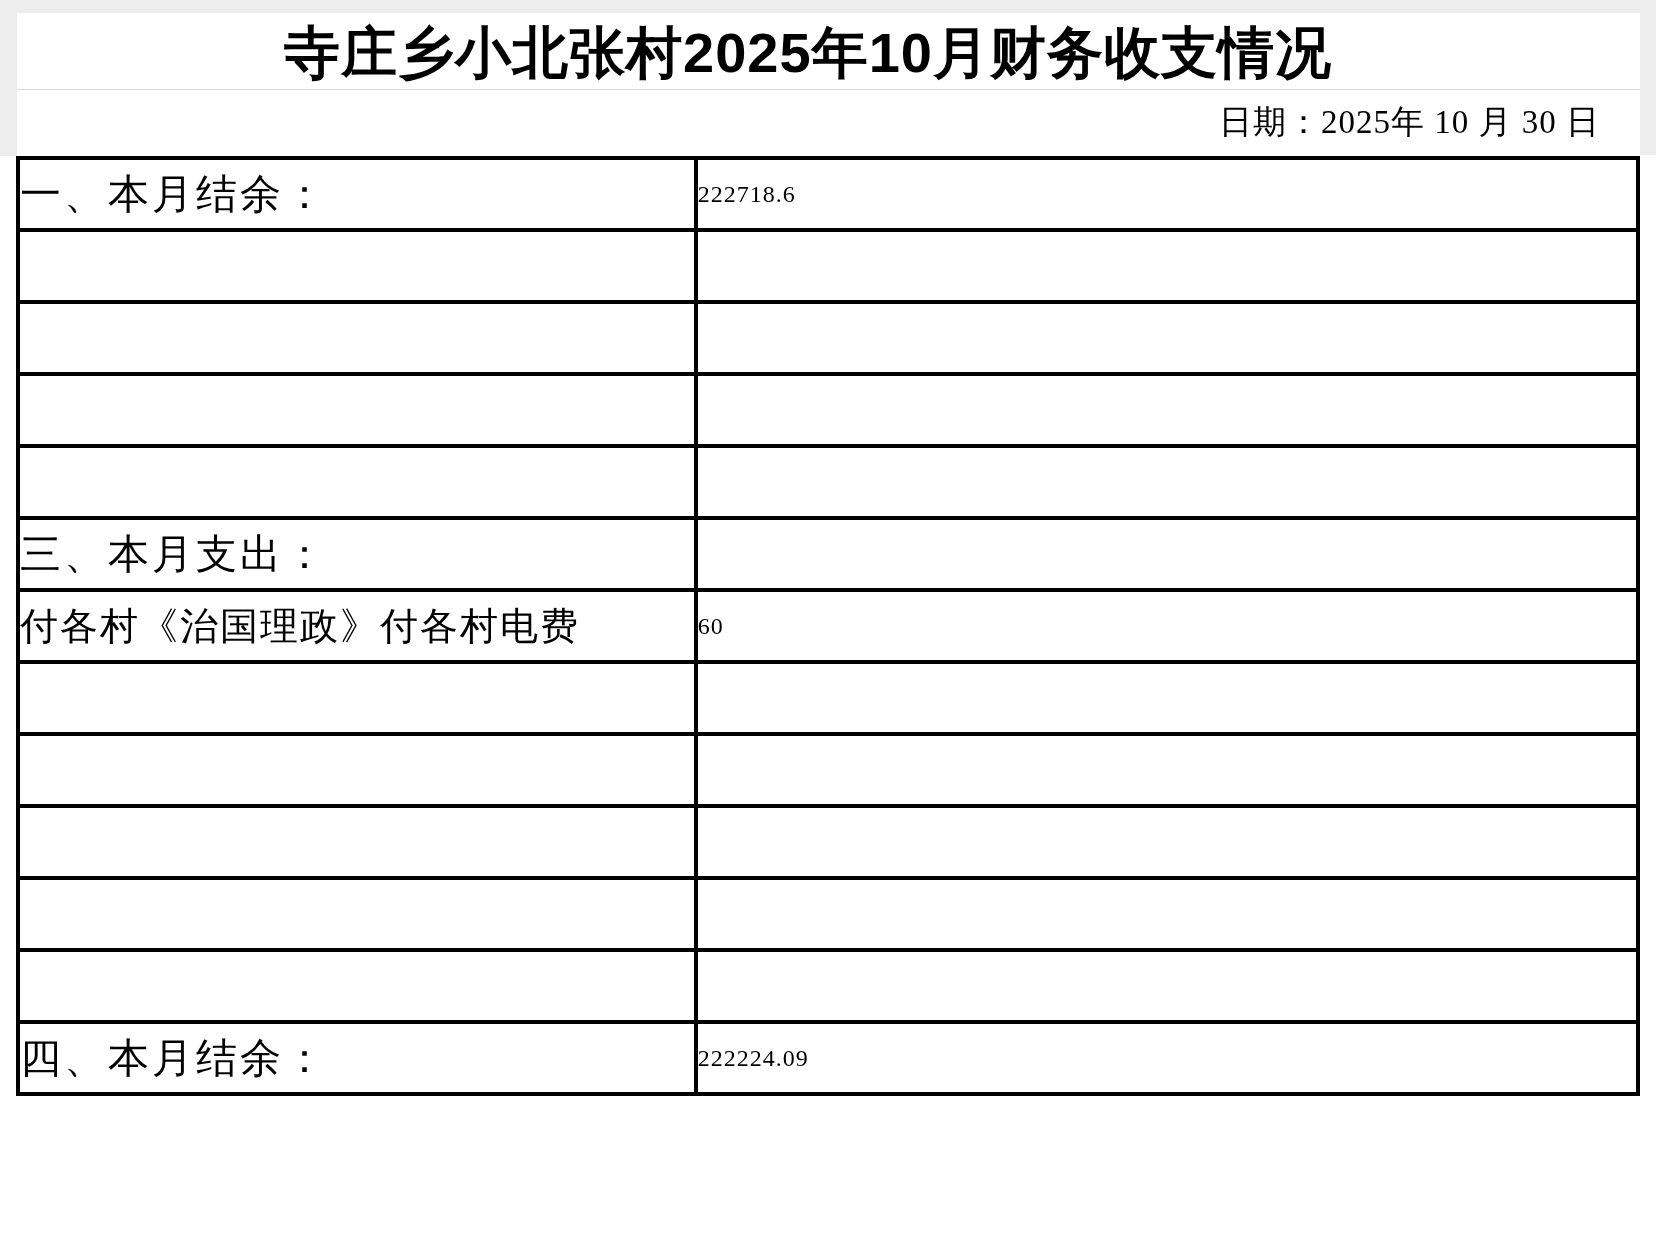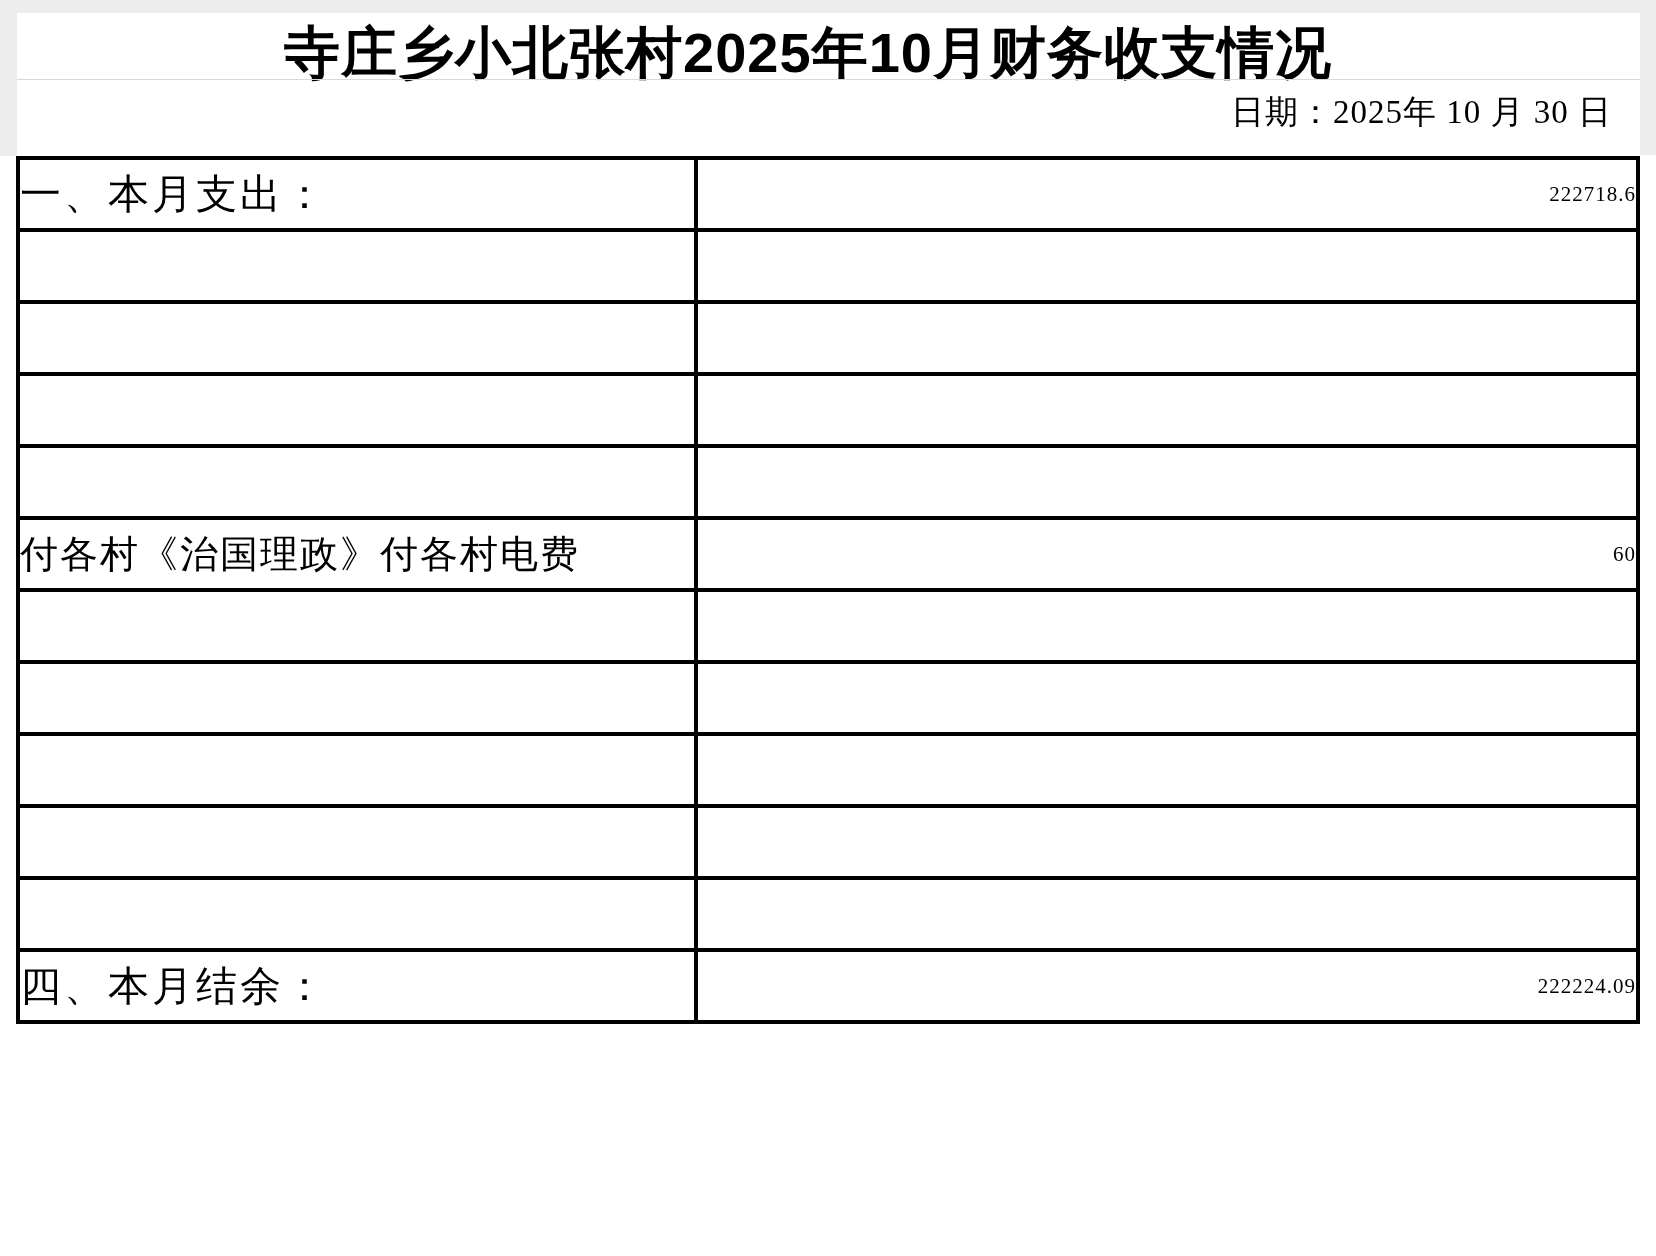--- a/index.html
+++ b/index.html
@@ -36,28 +36,28 @@
     box-sizing: border-box;
     font-family: "Liberation Sans", sans-serif;
     font-weight: bold;
     font-size: 56px;
     letter-spacing: 1px;
     white-space: nowrap;
   }
   .date-row {
     position: absolute;
     left: 17px;
-    top: 79px;
+    top: 89px;
     width: 1623px;
     height: 65px;
     border-top: 1px solid #d9d9d9;
     display: flex;
     align-items: center;
     justify-content: flex-end;
-    padding-right: 28px;
+    padding-right: 40px;
     box-sizing: border-box;
     font-size: 33px;
     letter-spacing: 1px;
     white-space: nowrap;
   }
 
   table.fin {
     position: absolute;
     left: 16px;
     top: 156px;
@@ -76,59 +76,63 @@
   td.label {
     width: 672px;
     padding-left: 13px;
     font-size: 38px;
     letter-spacing: 2px;
     white-space: nowrap;
     text-align: left;
   }
   td.value {
     width: 936px;
-    text-align: right;
-    font-size: 21px;
+    text-align: left;
+    font-size: 24px;
     letter-spacing: 1px;
   }
   tr.section td.label {
     font-size: 41px;
     letter-spacing: 3px;
   }
 </style>
 </head>
 <body>
 
 <div class="bg-strip" id="strip-top"></div>
 <div class="bg-strip" id="strip-left"></div>
 <div class="bg-strip" id="strip-right"></div>
 
 <div class="title-row">寺庄乡小北张村2025年10月财务收支情况</div>
 <div class="date-row">日期：2025年 10 月 30 日</div>
 
 <table class="fin">
   <tbody>
     <tr class="section">
-      <td class="label">一、本月支出：</td>
+      <td class="label">一、本月结余：</td>
       <td class="value">222718.6</td>
     </tr>
     <tr>
       <td class="label"></td>
       <td class="value"></td>
     </tr>
     <tr>
       <td class="label"></td>
       <td class="value"></td>
     </tr>
     <tr>
       <td class="label"></td>
       <td class="value"></td>
     </tr>
     <tr>
       <td class="label"></td>
+      <td class="value"></td>
+    </tr>
+    <tr class="section">
+      <td class="label">三、本月支出：</td>
       <td class="value"></td>
     </tr>
     <tr>
       <td class="label">付各村《治国理政》付各村电费</td>
       <td class="value">60</td>
     </tr>
     <tr>
       <td class="label"></td>
       <td class="value"></td>
     </tr>

